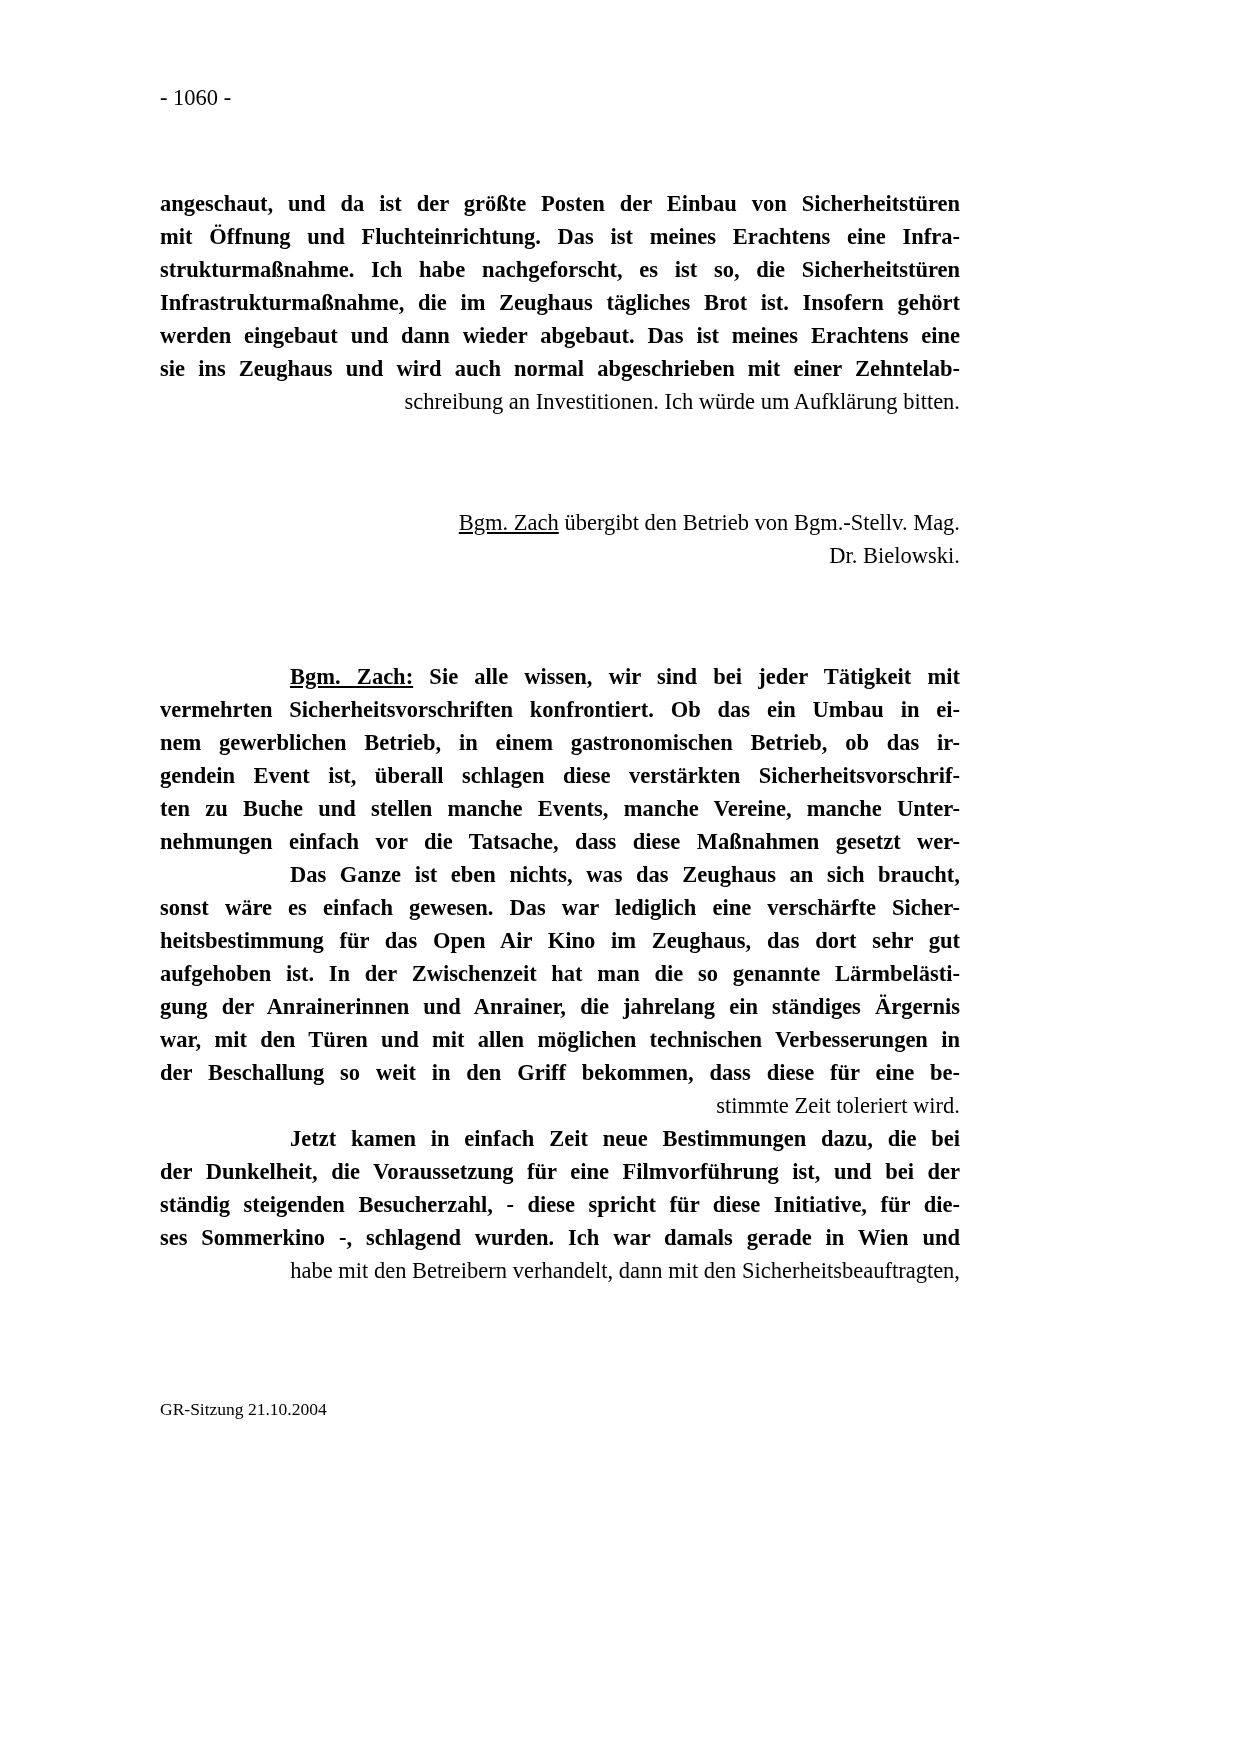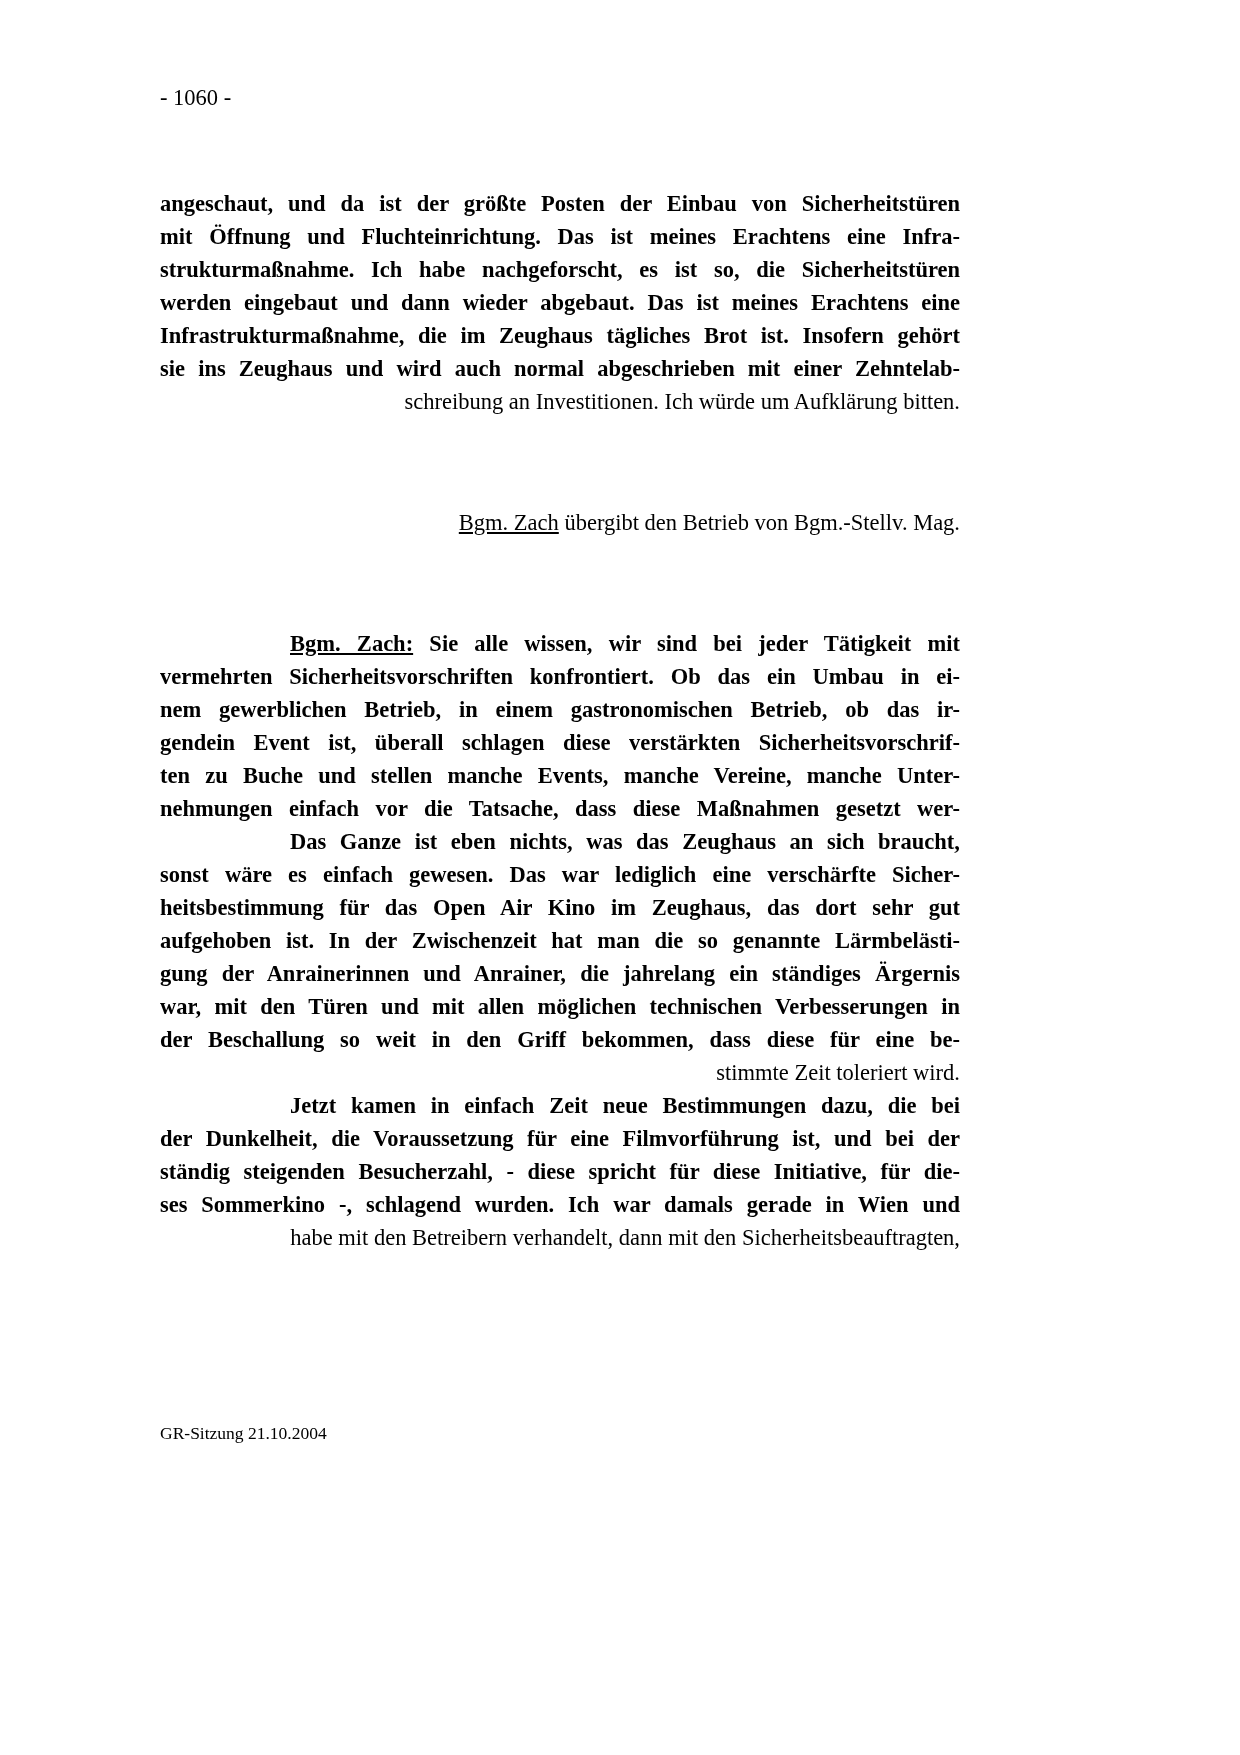--- a/index.html
+++ b/index.html
@@ -40,44 +40,44 @@
     text-align-last: justify;
     font-weight: bold;
   }
   .line.indent { padding-left: 130px; }
   .underline { text-decoration: underline; }
   .footer {
     position: absolute;
     top: 1399px;
     left: 160px;
     font-size: 17.5px;
-    margin-top: 24px;
   }
 </style>
 </head>
 <body>
 
 <div class="page">
 
   <div class="page-number">- 1060 -</div>
 
   <div class="content">
 
     <div class="para">
         <div class="line just">angeschaut, und da ist der größte Posten der Einbau von Sicherheitstüren</div>
         <div class="line just">mit Öffnung und Fluchteinrichtung. Das ist meines Erachtens eine Infra-</div>
         <div class="line just">strukturmaßnahme. Ich habe nachgeforscht, es ist so, die Sicherheitstüren</div>
+        <div class="line just">Infrastrukturmaßnahme, die im Zeughaus tägliches Brot ist. Insofern gehört</div>
         <div class="line just">werden eingebaut und dann wieder abgebaut. Das ist meines Erachtens eine</div>
-        <div class="line just">Infrastrukturmaßnahme, die im Zeughaus tägliches Brot ist. Insofern gehört</div>
         <div class="line just">sie ins Zeughaus und wird auch normal abgeschrieben mit einer Zehntelab-</div>
         <div class="line">schreibung an Investitionen. Ich würde um Aufklärung bitten.</div>
       </div>
 
     <div class="para gap">
         <div class="line indent"><span class="underline">Bgm. Zach</span><span> übergibt den Betrieb von Bgm.-Stellv. Mag.</span></div>
+        <div class="line">Dr. Bielowski.</div>
       </div>
 
     <div class="para gap">
         <div class="line indent just"><span class="underline">Bgm. Zach:</span><span> Sie alle wissen, wir sind bei jeder Tätigkeit mit</span></div>
         <div class="line just">vermehrten Sicherheitsvorschriften konfrontiert. Ob das ein Umbau in ei-</div>
         <div class="line just">nem gewerblichen Betrieb, in einem gastronomischen Betrieb, ob das ir-</div>
         <div class="line just">gendein Event ist, überall schlagen diese verstärkten Sicherheitsvorschrif-</div>
         <div class="line just">ten zu Buche und stellen manche Events, manche Vereine, manche Unter-</div>
         <div class="line just">nehmungen einfach vor die Tatsache, dass diese Maßnahmen gesetzt wer-</div>
       </div>

